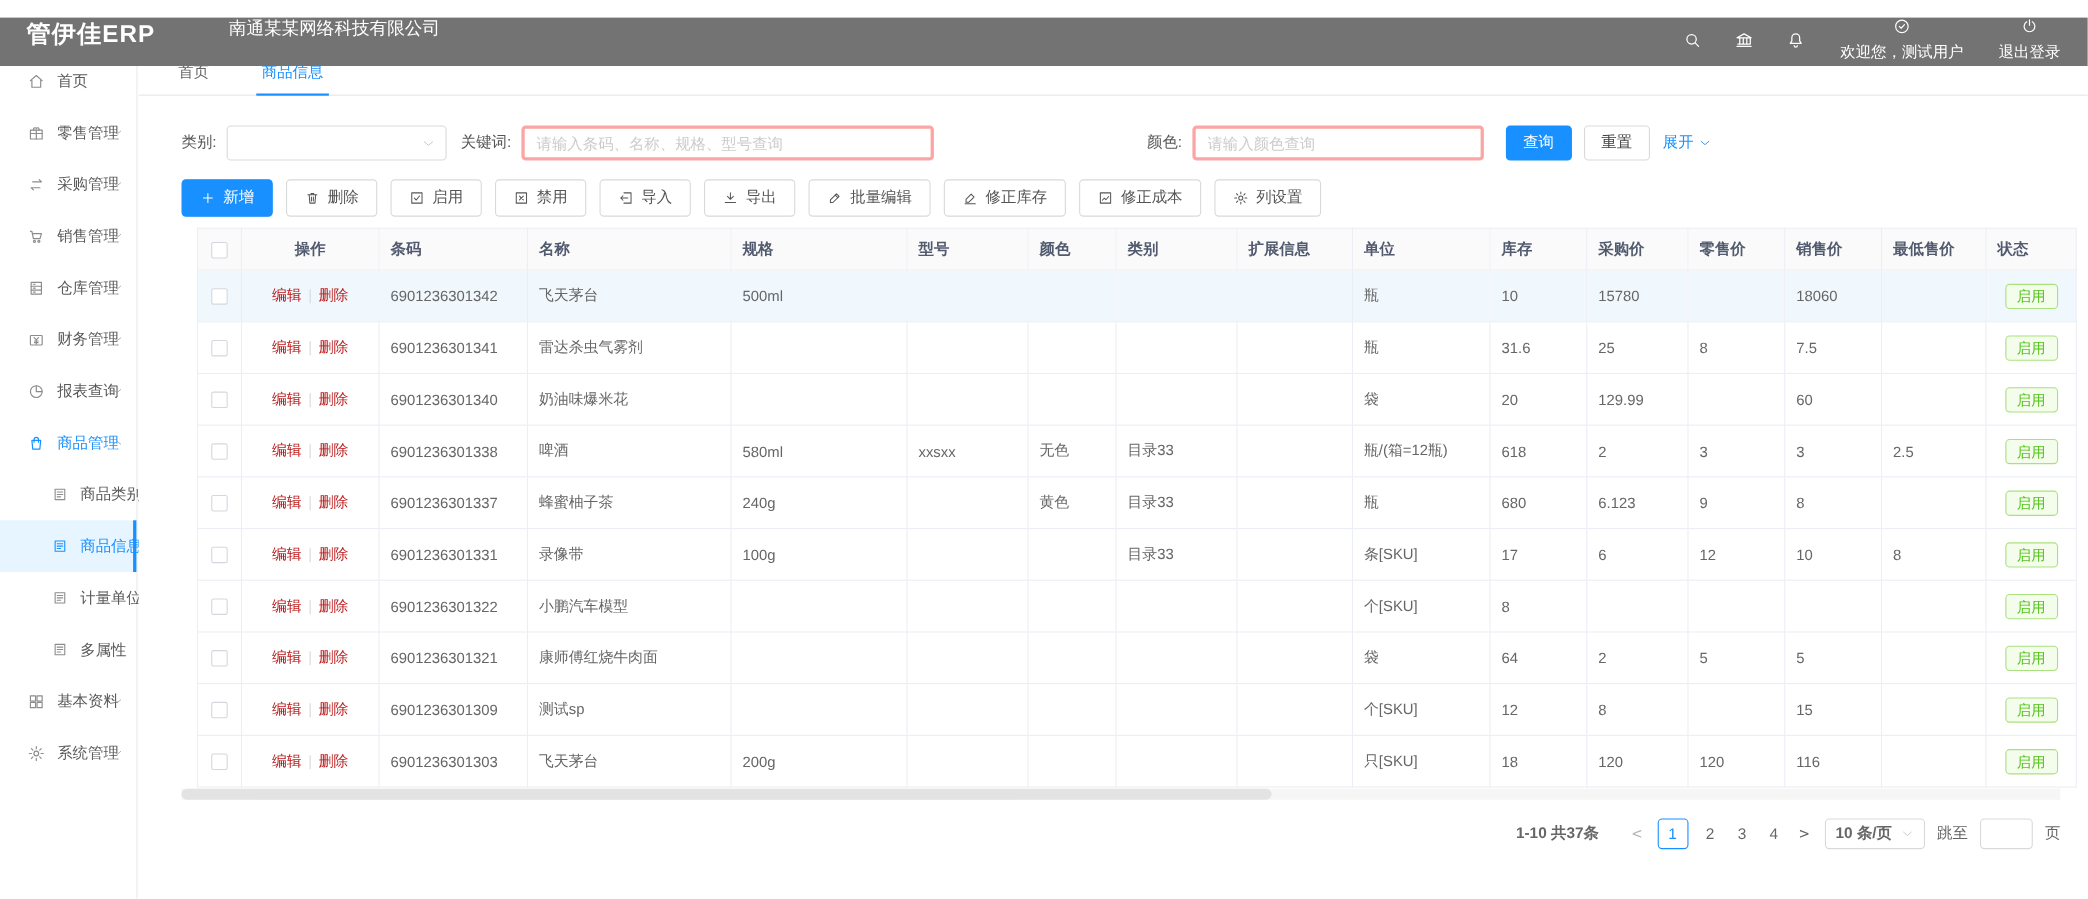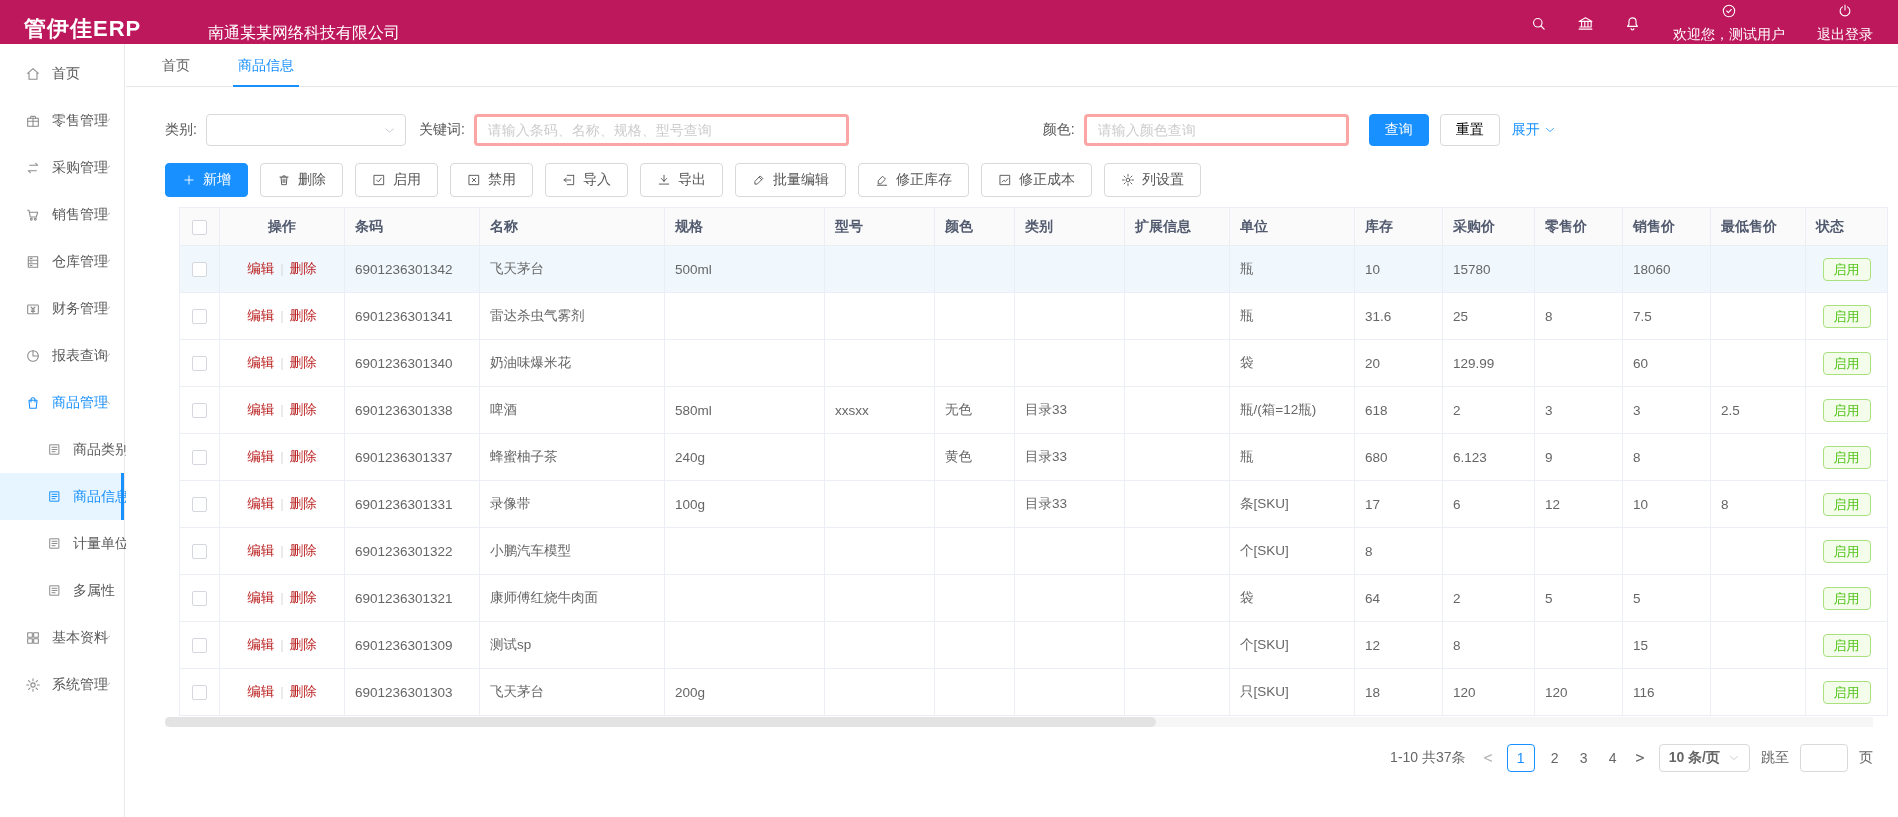--- a/index.html
+++ b/index.html
@@ -1,22 +1,22 @@
 <!DOCTYPE html>
 <html><head>
 <meta charset="utf-8">
 <style>
   * { margin:0; padding:0; box-sizing:border-box; }
   html,body { width:1898px; height:817px; overflow:hidden; background:#fff;
     font-family:"Liberation Sans","DejaVu Sans",sans-serif; }
   .app { position:relative; width:1898px; height:817px; }
 
   
-  .topbar { position:absolute; top:0; left:0; width:100%; height:44px;
-    background:#be185d; display:flex; align-items:flex-end; color:#fff; z-index:5; }
+  .topbar { position:absolute; top:16px; left:0; width:100%; height:44px;
+    background:#737373; display:flex; align-items:flex-start; color:#fff; z-index:5; }
   .logo { font-size:22px; font-weight:bold; letter-spacing:1px; padding-left:24px; width:176px; }
   .company { font-size:16px;margin-left:32px; }
   .topbar-right { margin-left:auto; display:flex; align-items:center; padding-right:25px; }
   .tb-icon { display:flex; align-items:center; margin-left:30px; cursor:pointer; }
   .tb-icon svg { width:17px; height:17px; }
   .tb-user, .tb-logout { display:flex; align-items:center; gap:7px; font-size:14px; cursor:pointer;flex-direction:column; }
   .tb-user { margin-left:32px; }
   .tb-logout { margin-left:32px; }
   .tb-user svg, .tb-logout svg { width:16px; height:16px; }
 
@@ -54,21 +54,21 @@
   .f-select { width:200px; height:32px; border:1px solid #d9d9d9; border-radius:4px;
     background:#fff; position:relative; cursor:pointer; margin-right:13px; }
   .f-select .chev { position:absolute; right:9px; top:9px; width:13px; height:13px; color:#c0c4cc; }
   .f-input { height:32px; border:3px solid #fca5a5; border-radius:4px; padding:0 11px;
     font-size:14px; color:#404040; outline:none; }
   .f-input::placeholder { color:#ccc; }
   .f-key { width:375px; }
   .color-label { margin-left:194px; }
   .f-color { width:265px; }
   .btn { height:32px; border-radius:4px; border:1px solid #d9d9d9; background:#fff;
-    color:#000000; font-size:14px; padding:0 15px; cursor:pointer;
+    color:#404040; font-size:14px; padding:0 15px; cursor:pointer;
     font-family:"Liberation Sans","DejaVu Sans",sans-serif; }
   .btn-primary { background:#1890ff; border-color:#1890ff; color:#fff; }
   .filters .btn-primary { margin-left:20px; }
   .filters .btn + .btn { margin-left:11px; }
   .expand-link { margin-left:12px; color:#1890ff; font-size:14px; display:flex;
     align-items:center; gap:4px; cursor:pointer; text-decoration:none; white-space:nowrap; }
   .expand-link svg { width:12px; height:12px; }
 
   
   .toolbar { margin-top:17px; display:flex; align-items:center; gap:12px; }
@@ -92,21 +92,21 @@
   .opsep { color:#dcdcdc; margin:0 6px; }
   .badge { display:inline-block; padding:4px 10px; border:1px solid #a9e17e; color:#52c41a;
     background:#f4fcec; border-radius:4px; font-size:13px; line-height:1; }
 
   .scroll-strip { width:1708px; height:10px; background:#f6f6f6; margin-top:1px; }
   .scroll-strip .thumb { width:58%; height:10px; background:#e3e3e3; border-radius:5px; }
 
   
   .pagination { margin-top:17px; display:flex; align-items:center; justify-content:flex-end;
     gap:11px; font-size:14px; color:#666; width:1708px; }
-  .pg-summary { margin-right:4px; }
+  .pg-summary { margin-right:16px;font-weight:bold; }
   .pg-arrow { color:#b5b5b5; font-size:15px; cursor:pointer; padding:0 3px;
     font-family:"DejaVu Sans Mono",monospace; }
   .pg-arrow.next { color:#666; }
   .pg-num { min-width:18px; text-align:center; cursor:pointer; }
   .pg-num.active { width:28px; height:28px; line-height:26px; border:1px solid #1890ff;
     border-radius:4px; color:#1890ff; background:#fff; }
   .pg-sizer { height:28px; border:1px solid #d9d9d9; border-radius:4px; display:flex;
     align-items:center; gap:8px; padding:0 9px; cursor:pointer; color:#666;font-weight:bold; }
   .pg-sizer svg { width:12px; height:12px; color:#c0c4cc; }
   .pg-jump-input { width:48px; height:28px; border:1px solid #d9d9d9; border-radius:4px;

